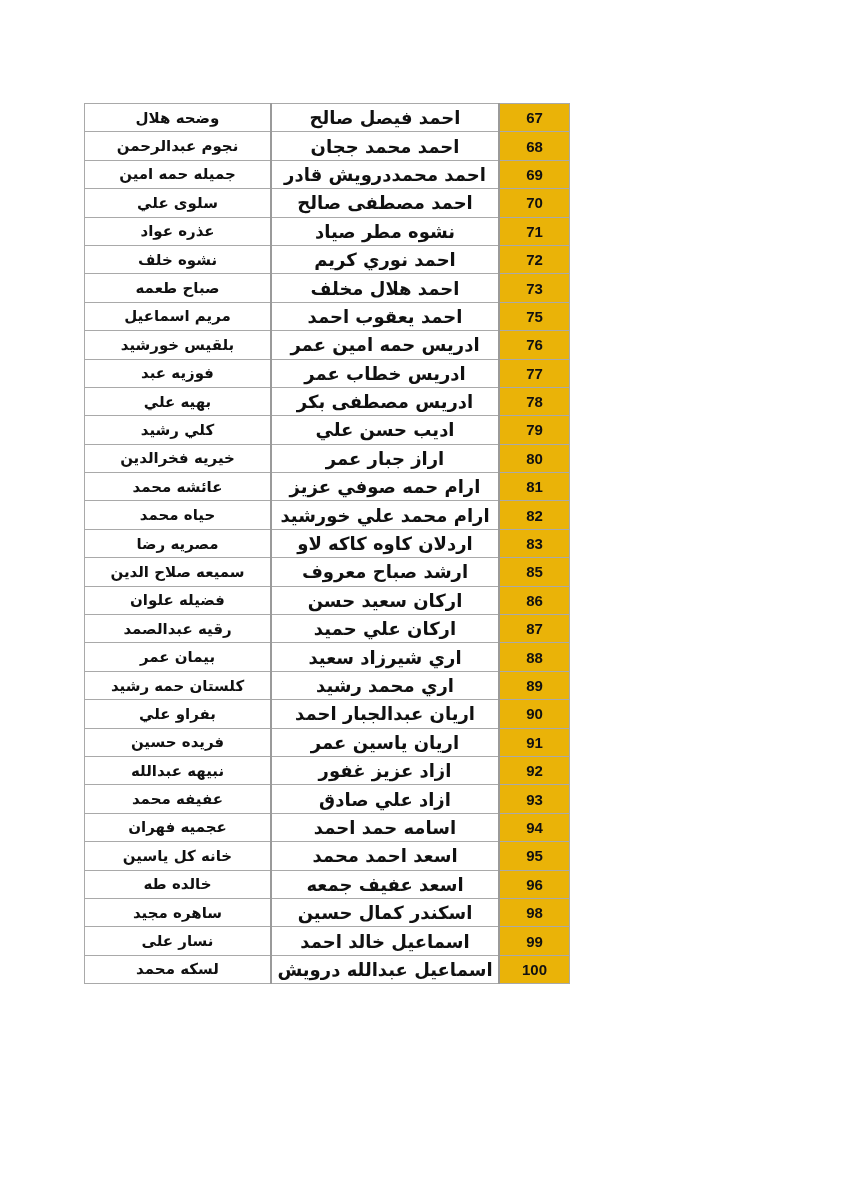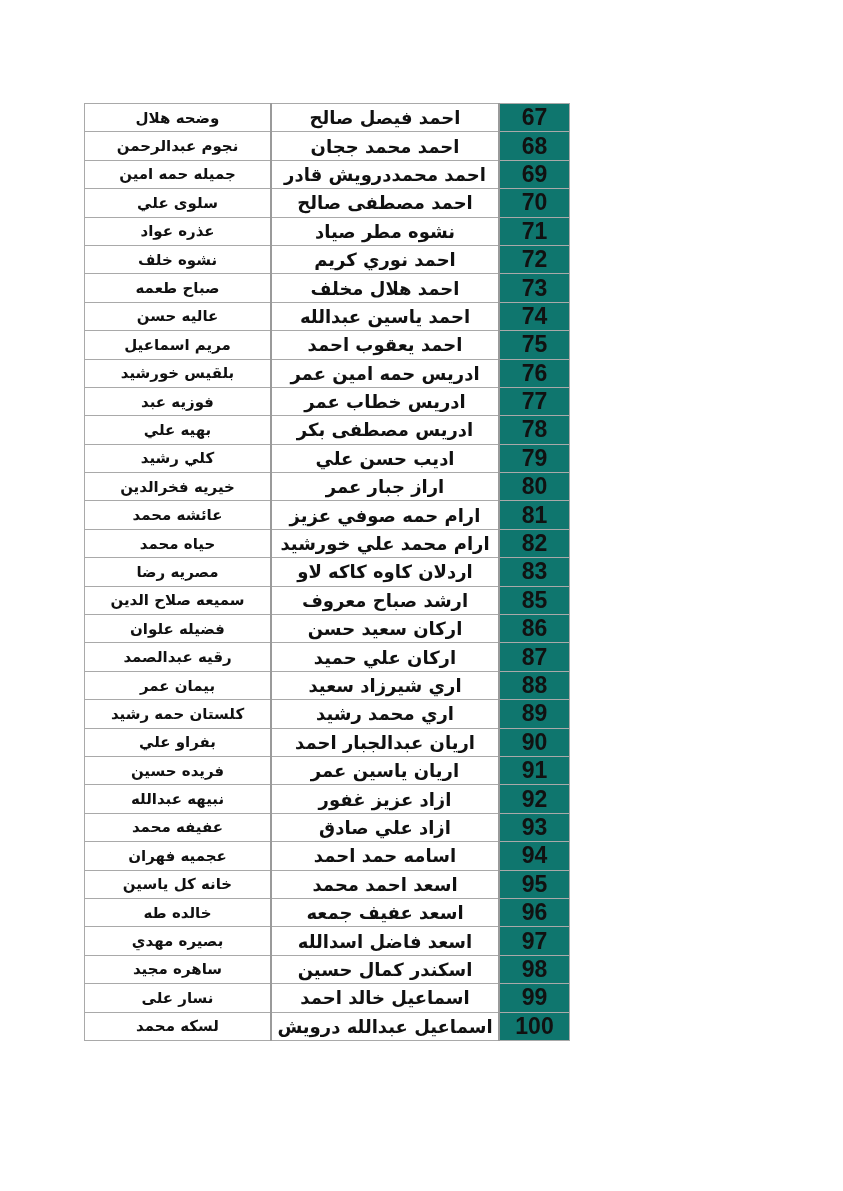--- a/index.html
+++ b/index.html
@@ -48,23 +48,23 @@
       direction: rtl;
     }
     td.col-name {
       width: 226px;
       font-size: 18px;
       direction: rtl;
       border-left: 2px solid #9a9a9a !important;
     }
     td.col-num {
       width: 69px;
-      background: #0f766e;
+      background: #eab308;
       font-family: "Liberation Sans", sans-serif;
-      font-size: 23px;
+      font-size: 15px;
       border-left: 2px solid #9a9a9a !important;
     }
   </style>
 </head>
 <body>
 
 <div class="page">
   <table class="names">
     <tbody id="rows">
 
@@ -97,25 +97,20 @@
         <td class="col-mother">نشوه خلف</td>
         <td class="col-name">احمد نوري كريم</td>
         <td class="col-num">72</td>
       </tr>
         <tr class="" style="">
         <td class="col-mother">صباح طعمه</td>
         <td class="col-name">احمد هلال مخلف</td>
         <td class="col-num">73</td>
       </tr>
         <tr class="" style="">
-        <td class="col-mother">عاليه حسن</td>
-        <td class="col-name">احمد ياسين عبدالله</td>
-        <td class="col-num">74</td>
-      </tr>
-        <tr class="" style="">
         <td class="col-mother">مريم اسماعيل</td>
         <td class="col-name">احمد يعقوب احمد</td>
         <td class="col-num">75</td>
       </tr>
         <tr class="" style="">
         <td class="col-mother">بلقيس خورشيد</td>
         <td class="col-name">ادريس حمه امين عمر</td>
         <td class="col-num">76</td>
       </tr>
         <tr class="" style="">
@@ -205,25 +200,20 @@
       </tr>
         <tr class="" style="">
         <td class="col-mother">خانه كل ياسين</td>
         <td class="col-name">اسعد احمد محمد</td>
         <td class="col-num">95</td>
       </tr>
         <tr class="" style="">
         <td class="col-mother">خالده طه</td>
         <td class="col-name">اسعد عفيف جمعه</td>
         <td class="col-num">96</td>
-      </tr>
-        <tr class="" style="">
-        <td class="col-mother">بصيره مهدي</td>
-        <td class="col-name">اسعد فاضل اسدالله</td>
-        <td class="col-num">97</td>
       </tr>
         <tr class="" style="">
         <td class="col-mother">ساهره مجيد</td>
         <td class="col-name">اسكندر كمال حسين</td>
         <td class="col-num">98</td>
       </tr>
         <tr class="" style="">
         <td class="col-mother">نسار على</td>
         <td class="col-name">اسماعيل خالد احمد</td>
         <td class="col-num">99</td>

